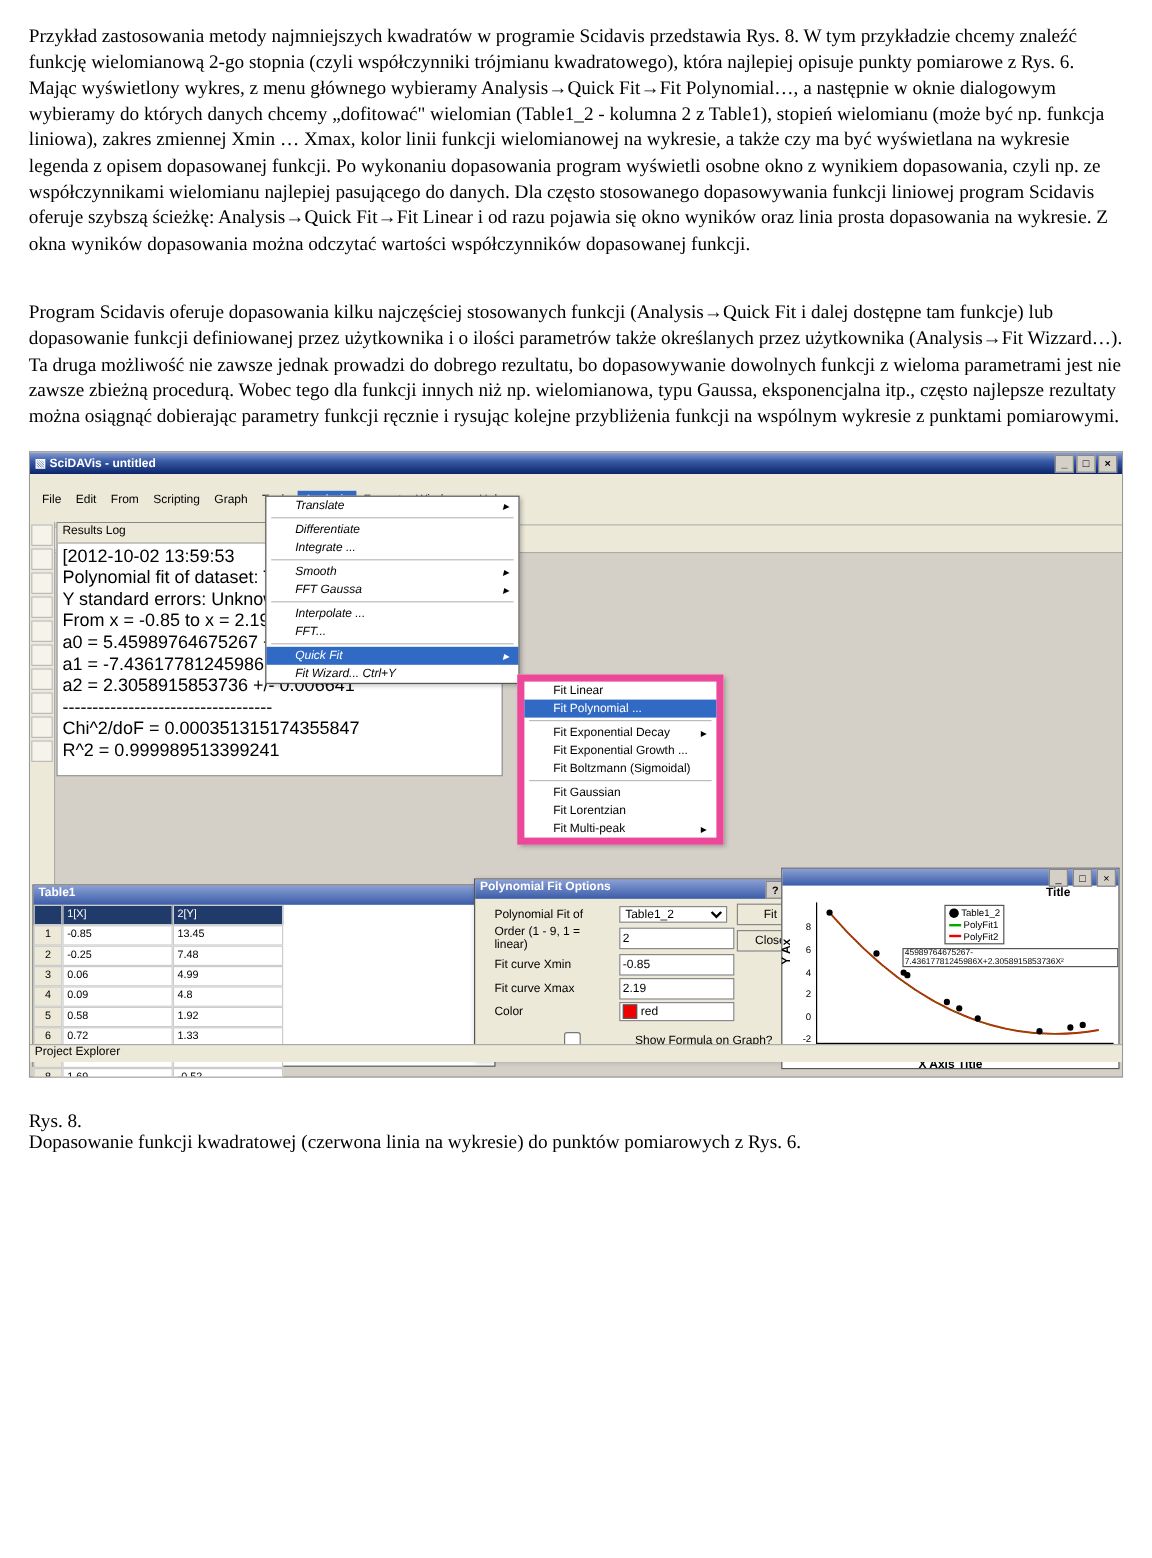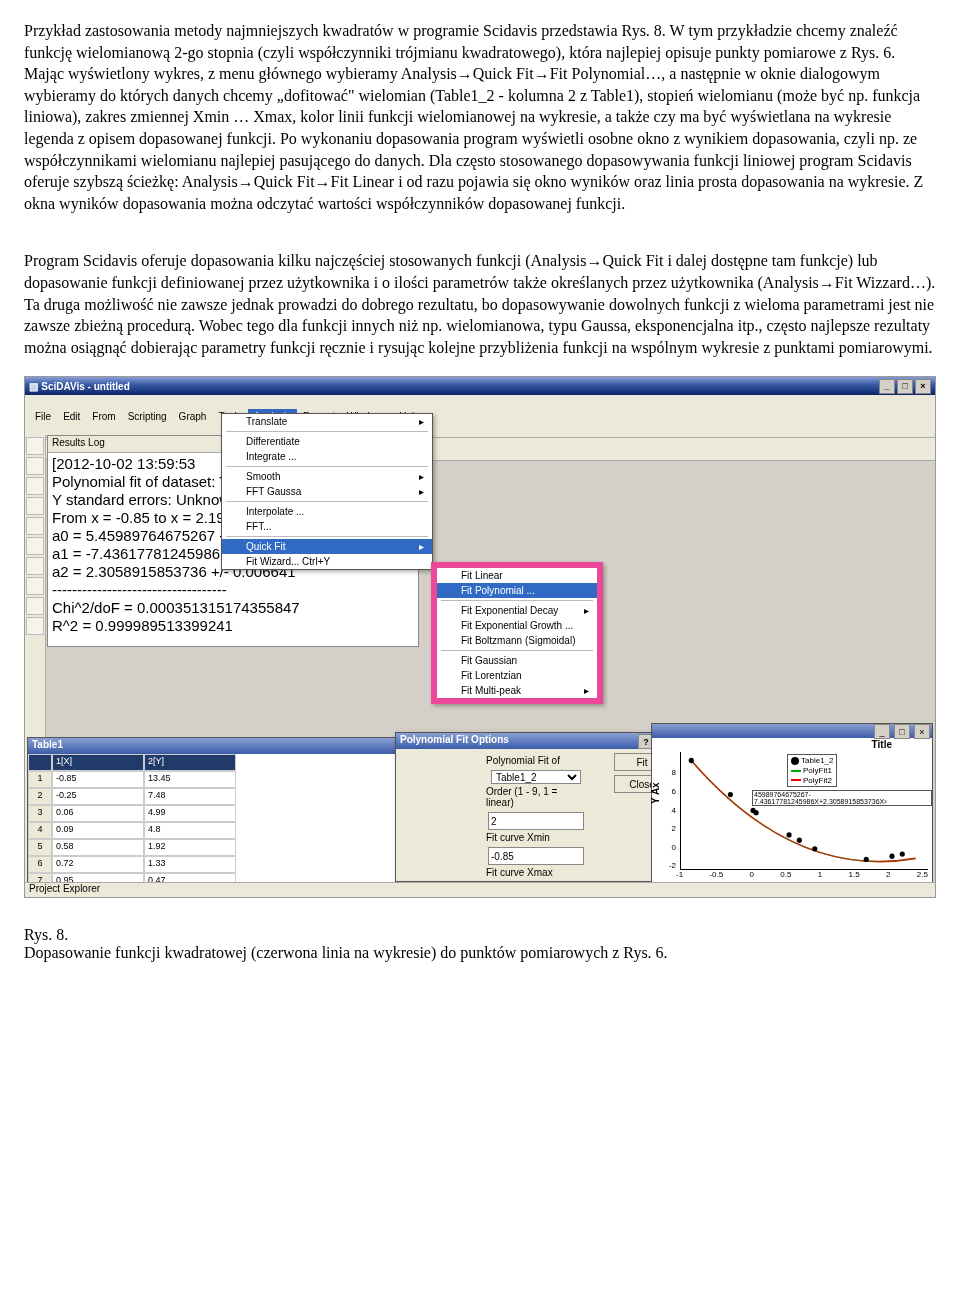--- a/index.html
+++ b/index.html
@@ -55,21 +55,21 @@
     position:absolute;left:22px;top:58px;width:370px;height:210px;
     background:#fff;border:1px solid #888;overflow:hidden;
   }
   .results-head{background:#ece9d8;border-bottom:1px solid #aaa;padding:1px 4px;height:14px;}
   .results-body{padding:2px 4px;font-size:15px;white-space:pre;line-height:1.2;}
   
   .dropdown{
     position:absolute;left:196px;top:36px;width:210px;background:#fff;border:1px solid #555;
     box-shadow:2px 2px 4px rgba(0,0,0,0.3);
   }
-  .dropdown div{padding:2px 8px 2px 24px;border-bottom:0;white-space:nowrap;}
+  .dropdown div{padding:2px 8px 2px 24px;border-bottom:0;white-space:nowrap;font-style:italic;}
   .dropdown .sep{border-top:1px solid #bbb;height:0;padding:0;margin:2px 4px;}
   .dropdown .hl{background:#316ac5;color:#fff;}
   .dropdown .arrowr::after{content:"▸";float:right;}
   .submenu{
     position:absolute;left:406px;top:185px;width:160px;background:#fff;border:6px solid #ec4899;
     box-shadow:2px 2px 4px rgba(0,0,0,0.3);
   }
   .submenu div{padding:2px 8px 2px 24px;white-space:nowrap;}
   .submenu .hl{background:#316ac5;color:#fff;}
   
@@ -83,21 +83,21 @@
   .tbl .hd{background:#203a6a;color:#fff;}
   .tbl .rh{background:#ece9d8;text-align:center;}
   
   .dialog{
     position:absolute;left:370px;top:355px;width:280px;height:148px;
     background:#ece9d8;border:1px solid #555;box-shadow:2px 2px 5px rgba(0,0,0,0.3);
   }
   .dialog-tb{background:linear-gradient(#8aa0d4,#3b5ca8);height:14px;color:#fff;padding:1px 4px;font-weight:bold;display:flex;}
   .dialog-tb .spacer{flex:1;}
   .dlg-body{padding:4px;font-size:10px;}
-  .dlg-row{display:flex;align-items:center;margin:2px 12px;gap:4px;flex-direction:column;}
+  .dlg-row{display:flex;align-items:center;margin:2px 12px;gap:4px;}
   .dlg-row label{width:100px;}
   .dlg-row input,.dlg-row select{font-size:10px;height:14px;border:1px solid #888;background:#fff;width:90px;}
   .dlg-btn{position:absolute;right:6px;width:56px;height:18px;background:#ece9d8;border:1px solid #888;font-size:10px;}
   .dlg-btn.fit{top:20px;}
   .dlg-btn.close{top:42px;}
   .colorbox{display:inline-block;width:10px;height:10px;background:#e00;border:1px solid #555;vertical-align:middle;margin-right:3px;}
   
   .chartwin{
     position:absolute;right:2px;top:346px;width:280px;height:166px;
     background:#fff;border:1px solid #555;
@@ -106,21 +106,21 @@
   .chart-area{position:relative;width:100%;height:152px;}
   .chart-title{position:absolute;top:1px;right:40px;font-weight:bold;font-size:10px;}
   .legend{position:absolute;top:16px;left:135px;background:#fff;border:1px solid #555;font-size:8px;padding:1px 3px;line-height:1.2;}
   .legend .sw{display:inline-block;width:8px;height:8px;border-radius:50%;background:#000;margin-right:2px;vertical-align:middle;}
   .legend .ln{display:inline-block;width:10px;height:2px;vertical-align:middle;margin-right:2px;}
   .axis-y{position:absolute;left:4px;top:30px;bottom:20px;width:20px;font-size:8px;}
   .axis-x{position:absolute;left:24px;right:4px;bottom:0;height:20px;font-size:8px;}
   .plot{position:absolute;left:28px;top:14px;right:4px;bottom:20px;border-left:1px solid #000;border-bottom:1px solid #000;}
   .ylabel{position:absolute;left:-2px;top:50%;transform:rotate(-90deg) translateX(10px);transform-origin:left top;font-weight:bold;font-size:10px;}
   .xlabel{position:absolute;left:50%;bottom:-3px;transform:translateX(-50%);font-weight:bold;font-size:10px;white-space:nowrap;}
-  .statusbar{position:absolute;left:0;right:0;bottom:0;height:14px;background:#ece9d8;border-top:1px solid #aaa;padding:0 4px;}
+  .statusbar{position:absolute;left:0;right:0;bottom:12px;height:14px;background:#ece9d8;border-top:1px solid #aaa;padding:0 4px;}
   .caption{font-family:"Times New Roman",serif;font-size:16px;margin-top:28px;}
 </style>
 </head>
 <body>
 
 
 
 <p>
 <span>Przykład zastosowania metody najmniejszych kwadratów w programie Scidavis przedstawia Rys. 8. W tym przykładzie chcemy znaleźć funkcję wielomianową 2-go stopnia (czyli współczynniki trójmianu kwadratowego), która najlepiej opisuje punkty pomiarowe z Rys. 6. Mając wyświetlony wykres, z menu głównego wybieramy  Analysis</span><span class="arrow">→</span><span>Quick Fit</span><span class="arrow">→</span><span>Fit Polynomial…,  a następnie w oknie dialogowym wybieramy do których danych chcemy „dofitować" wielomian (Table1_2  - kolumna 2 z Table1), stopień wielomianu (może być np. funkcja liniowa), zakres zmiennej Xmin … Xmax, kolor linii funkcji wielomianowej na wykresie, a także czy ma być wyświetlana na wykresie legenda z opisem dopasowanej funkcji. Po wykonaniu dopasowania program wyświetli osobne okno z wynikiem dopasowania, czyli np. ze współczynnikami wielomianu najlepiej pasującego do danych. Dla często stosowanego dopasowywania funkcji liniowej program Scidavis oferuje szybszą ścieżkę: Analysis</span><span class="arrow">→</span><span>Quick Fit</span><span class="arrow">→</span><span>Fit Linear i od razu pojawia się okno wyników oraz linia prosta dopasowania na wykresie. Z okna wyników dopasowania można odczytać wartości współczynników dopasowanej funkcji.</span>
 </p>

